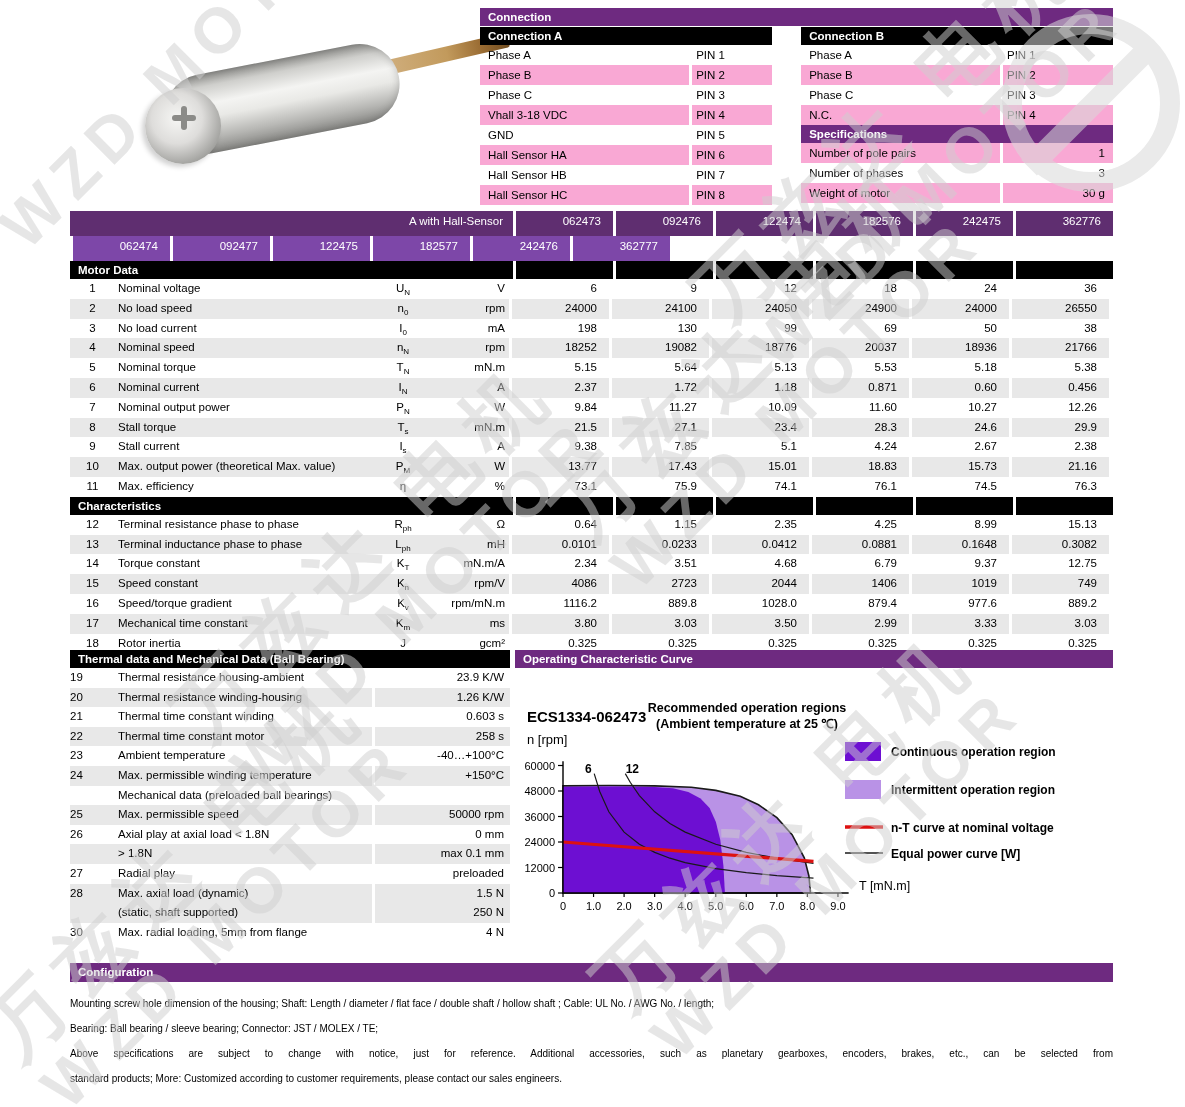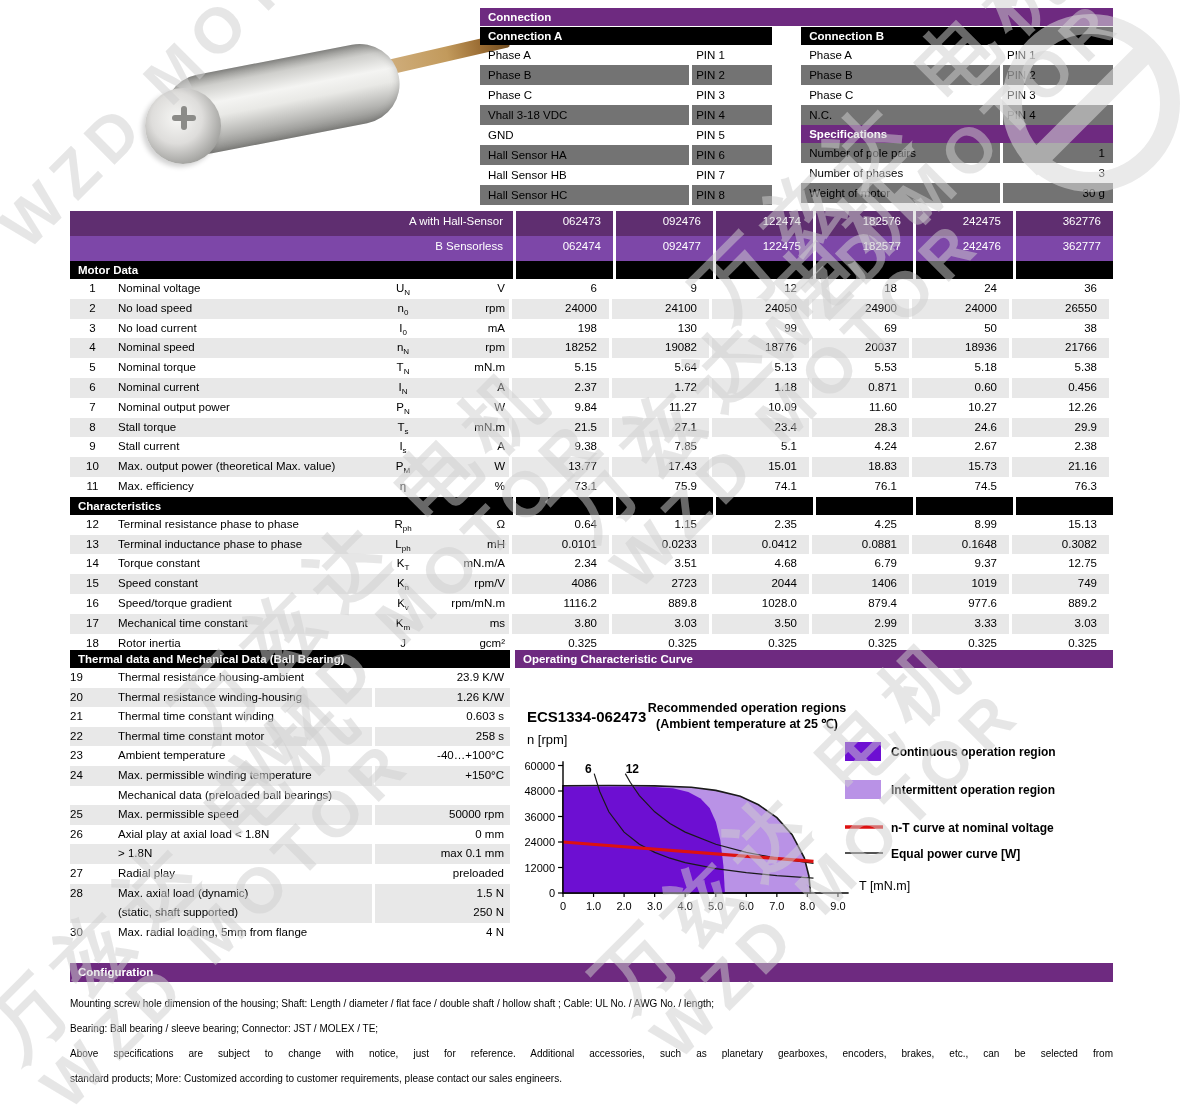--- a/index.html
+++ b/index.html
@@ -37,21 +37,21 @@
   
   .conn-block{position:absolute;left:480px;top:8px;width:633px;z-index:1}
   .conn-cols{display:flex;gap:29px;margin-top:1px}
   .conn-a{width:298px}
   .conn-b{width:318px}
   .crow{display:flex;height:20px;line-height:20px}
   .crow .lbl{flex:1;padding-left:8px}
   .crow .pin{width:80px;margin-left:3px;padding-left:4px}
   .conn-b .crow .pin{width:110px}
   .crow .val{width:110px;margin-left:3px;text-align:right;padding-right:8px}
-  .crow.alt>div{background:#737373}
+  .crow.alt>div{background:#f9a8d4}
 
   
   .main-table{position:absolute;left:70px;top:211px;width:1043px;z-index:1}
   .mrow{display:flex;height:19.8px;line-height:19.8px}
   .mrow.mhdr{height:25px;line-height:21px;color:#fff;font-weight:normal}
   .hlabel{width:443px;text-align:right;padding-right:10px}
   .pA{background:#5f2e70}
   .pB{background:#7d47a8}
   .c-no{width:45px;text-align:center}
   .c-name{width:254px;padding-left:3px}
@@ -206,21 +206,20 @@
         <div class="mrow mhdr">
           <div class="hlabel pA">A with Hall-Sensor</div>
           <div class="c-val pA">062473</div>
           <div class="c-val pA">092476</div>
           <div class="c-val pA">122474</div>
           <div class="c-val pA">182576</div>
           <div class="c-val pA">242475</div>
           <div class="c-val pA">362776</div>
         </div>
         <div class="mrow mhdr">
-          <div class="hlabel pB">B Sensorless</div>
           <div class="c-val pB">062474</div>
           <div class="c-val pB">092477</div>
           <div class="c-val pB">122475</div>
           <div class="c-val pB">182577</div>
           <div class="c-val pB">242476</div>
           <div class="c-val pB">362777</div>
         </div>
       </div>
     <div id="mainBody">
         <div class="mrow secbar">

